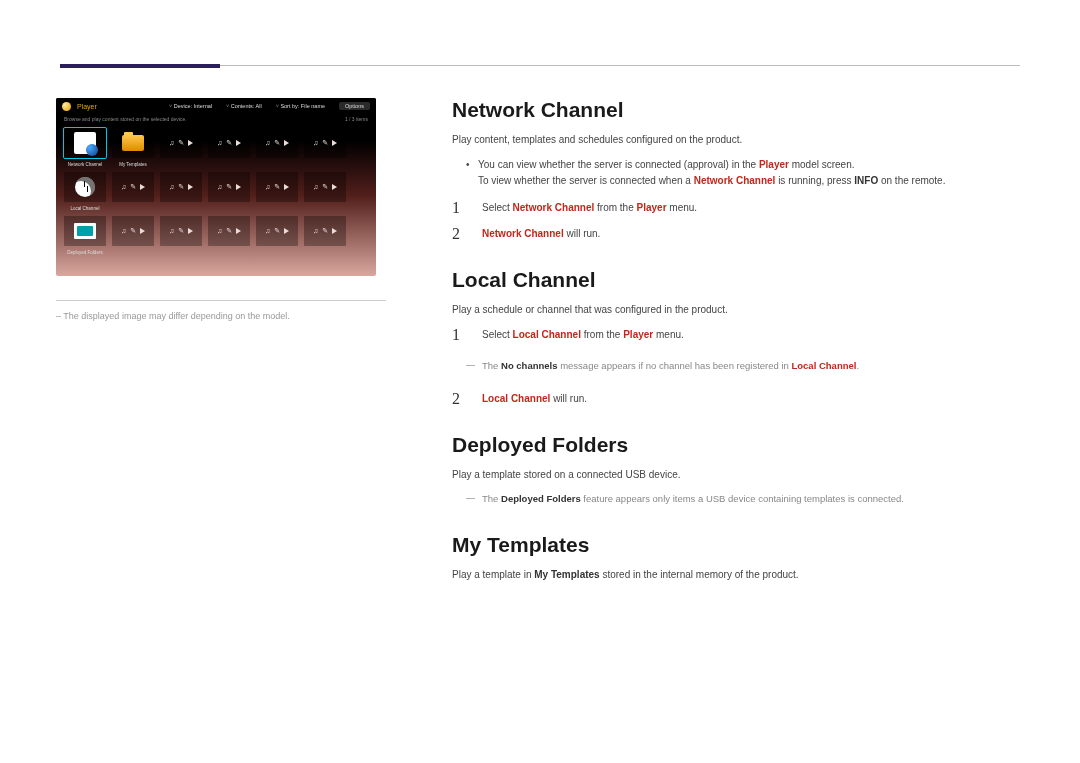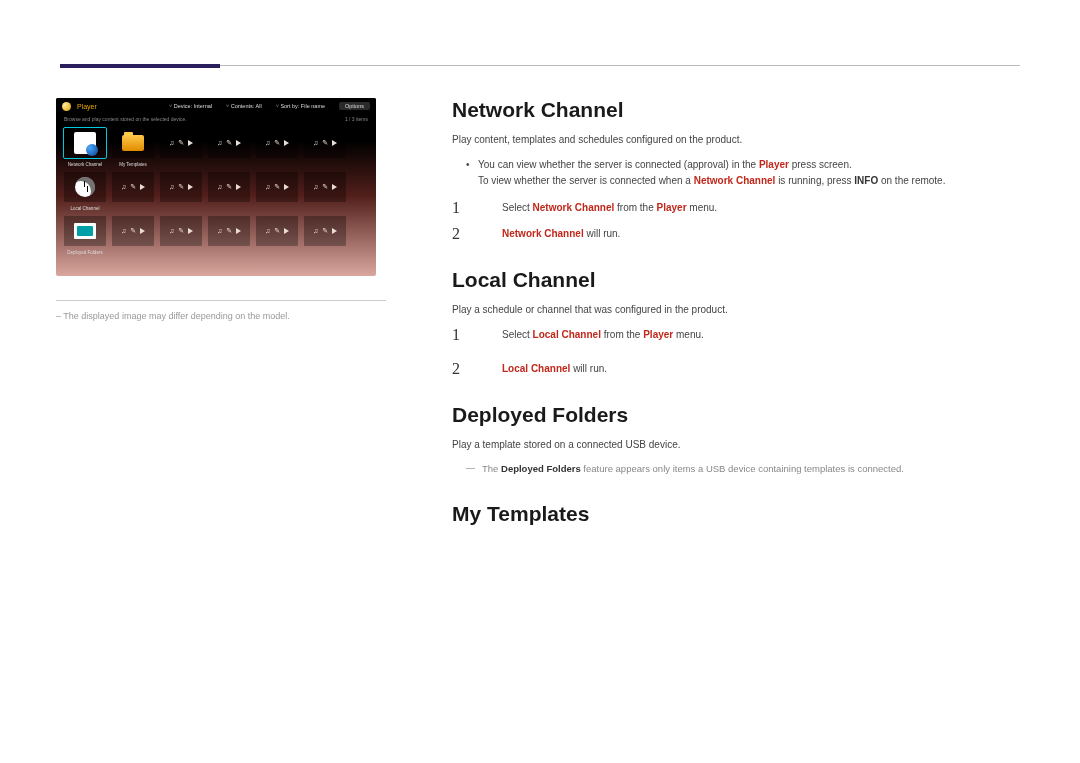--- a/index.html
+++ b/index.html
@@ -53,21 +53,21 @@
   
   h2 { font-size: 21px; font-weight: 600; color: #1a1a1a; margin-bottom: 10px; }
   .sec { margin-bottom: 26px; }
   .intro { font-size: 10px; color: #444; margin-bottom: 10px; line-height:1.5; }
   .bullets { list-style: none; padding-left: 26px; margin-bottom: 12px; }
   .bullets li { font-size: 10px; color: #444; line-height: 1.55; position: relative; }
   .bullets li::before { content: "•"; position: absolute; left: -12px; top:0; color:#444; }
   .steps { display: flex; flex-direction: column; gap: 10px; }
   .step { display: flex; gap: 16px; }
   .step-num { font-size: 16px; font-weight: 400; color: #333; width: 14px; flex:none; font-family: Georgia, 'Times New Roman', serif; line-height:1; }
-  .step-body { font-size: 10px; color: #444; line-height:1.55;margin-left:20px; }
+  .step-body { font-size: 10px; color: #444; line-height:1.55; }
   .note-dash { padding-left: 30px; font-size: 9.5px; color: #888; margin-top:6px; position:relative; line-height:1.5; }
   .note-dash::before { content:"―"; position:absolute; left:14px; top:0; color:#888; font-size:9px; }
   .hl { color: #c1271a; font-weight: 700; }
   .bold { font-weight: 700; color:#333; }
 </style>
 </head>
 <body>
 
 <div class="page">
   <div class="top-rule">
@@ -162,21 +162,21 @@
     <div class="left-note">The displayed image may differ depending on the model.</div>
   </div>
 
   <div class="right-col">
 
     <div class="sec">
       <h2>Network Channel</h2>
       <p class="intro">Play content, templates and schedules configured on the product.</p>
       <ul class="bullets">
         <li>
-          <span>You can view whether the server is connected (approval) in the </span><span class="hl">Player</span><span> press screen.</span><br>
+          <span>You can view whether the server is connected (approval) in the </span><span class="hl">Player</span><span> model screen.</span><br>
           <span>To view whether the server is connected when a </span><span class="hl">Network Channel</span><span> is running, press </span><span class="bold">INFO</span><span> on the remote.</span>
         </li>
       </ul>
       <div class="steps">
         <div class="step">
           <div class="step-num">1</div>
           <div class="step-body">
             <span>Select </span><span class="hl">Network Channel</span><span> from the </span><span class="hl">Player</span><span> menu.</span>
           </div>
         </div>
@@ -192,35 +192,41 @@
     <div class="sec">
       <h2>Local Channel</h2>
       <p class="intro">Play a schedule or channel that was configured in the product.</p>
       <div class="steps">
         <div class="step">
           <div class="step-num">1</div>
           <div class="step-body">
             <span>Select </span><span class="hl">Local Channel</span><span> from the </span><span class="hl">Player</span><span> menu.</span>
           </div>
         </div>
+        <div class="note-dash">
+          <span>The </span><span class="bold">No channels</span><span> message appears if no channel has been registered in </span><span class="hl">Local Channel</span><span>.</span>
+        </div>
         <div class="step" style="margin-top:8px">
           <div class="step-num">2</div>
           <div class="step-body">
             <span class="hl">Local Channel</span><span> will run.</span>
           </div>
         </div>
       </div>
     </div>
 
     <div class="sec">
       <h2>Deployed Folders</h2>
       <p class="intro">Play a template stored on a connected USB device.</p>
       <div class="note-dash">
         <span>The </span><span class="bold">Deployed Folders</span><span> feature appears only items a USB device containing templates is connected.</span>
       </div>
     </div>
 
     <div class="sec">
       <h2>My Templates</h2>
+      <p class="intro">
+        <span>Play a template in </span><span class="bold">My Templates</span><span> stored in the internal memory of the product.</span>
+      </p>
     </div>
 
   </div>
 </div>
 
 </body></html>

